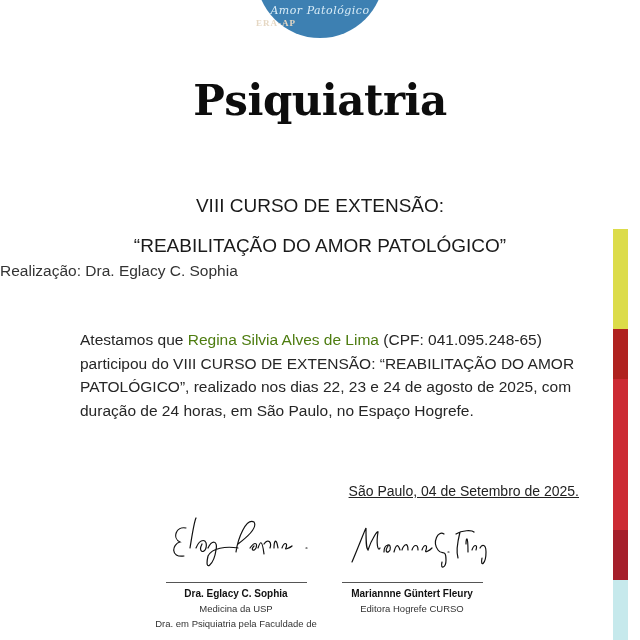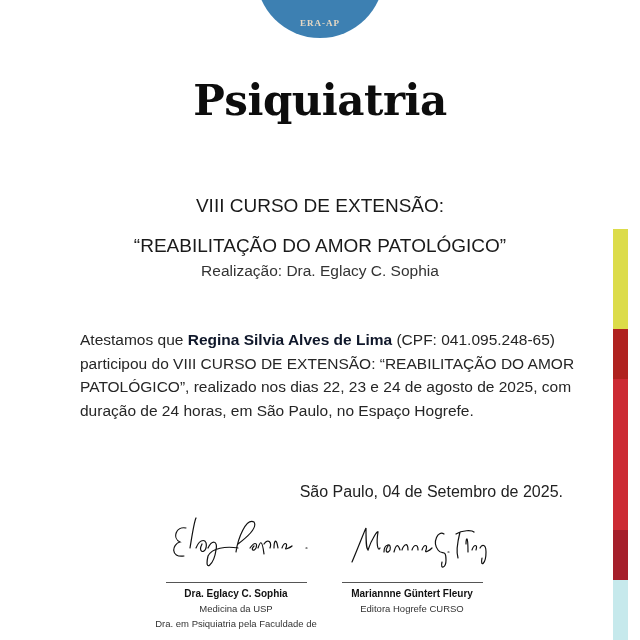--- a/index.html
+++ b/index.html
@@ -11,61 +11,62 @@
   .logo {
     position: absolute; left: 256px; top: -90px; width: 128px; height: 128px;
     border-radius: 50%; background: #3d80b2;
   }
   .logo-script {
     position: absolute; left: 0; right: 0; top: 94px; text-align: center;
     font-family: "DejaVu Serif", serif; font-style: italic; font-size: 11px;
     color: #d9ecf7; letter-spacing: 0.5px;
   }
   .logo-abbr {
-    position: absolute; left: 0; right: 0; top: 108px; text-align: center;
+    position: absolute; left: 0; right: 0; top: 108px; text-align: left;
     font-family: "Liberation Serif", serif; font-weight: bold; font-size: 9px;
     color: #e6d8c4; letter-spacing: 1px;
   }
   .title {
     position: absolute; left: 0; right: 0; top: 76px; text-align: center;
     font-family: "DejaVu Serif", "Liberation Serif", serif; font-weight: bold;
     font-size: 42px; color: #0d0d0d; letter-spacing: -0.5px;
   }
   .course-line {
     position: absolute; left: 0; right: 0; text-align: center;
     font-size: 19px; color: #1a1a1a; margin-top: 7px;
   }
   .course1 { top: 188px; }
   .course2 { top: 228px; }
   .realizacao {
-    position: absolute; left: 0; right: 0; top: 262px; text-align: center;
+    position: absolute; left: 0; right: 0; top: 262px; 
     font-size: 15.5px; color: #333;
   }
   .body-text {
     position: absolute; left: 80px; width: 505px; top: 328px;
     font-size: 15.5px; line-height: 23.5px; color: #262626;
   }
-  .body-text b { color: #0f172a; font-weight: bold; }
+  .body-text b { color: #4d7c0f; font-weight: normal; }
   .place-date {
-    position: absolute; right: 77px; top: 483px;
-    font-size: 16px; color: #222;
+    position: absolute; right: 61px; top: 483px;
+    font-size: 14px; color: #222; text-decoration: underline;
   }
   .sig-block { position: absolute; top: 508px; width: 180px; text-align: center; }
   .sig-left { left: 146px; }
   .sig-right { left: 322px; }
   .sig-svg { width: 180px; height: 72px; display: block; }
   .sig-line { width: 141px; height: 1px; background: #555; margin: 2px auto 0 auto; }
   .sig-name { font-size: 10px; font-weight: bold; color: #111; margin-top: 5px; }
   .sig-role { font-size: 9.5px; color: #333; line-height: 15px; margin-top: 2px; }
   .side-bar { position: absolute; left: 613px; width: 15px; }
 </style>
 </head>
 <body>
 
 <div class="logo">
+  <div class="logo-script">Amor Patológico</div>
   <div class="logo-abbr">ERA-AP</div>
 </div>
 
 <div class="title">Psiquiatria</div>
 
 <div class="course-line course1">VIII CURSO DE EXTENSÃO:</div>
 <div class="course-line course2">“REABILITAÇÃO DO AMOR PATOLÓGICO”</div>
 <div class="realizacao">Realização: Dra. Eglacy C. Sophia</div>
 
 <div class="body-text">

